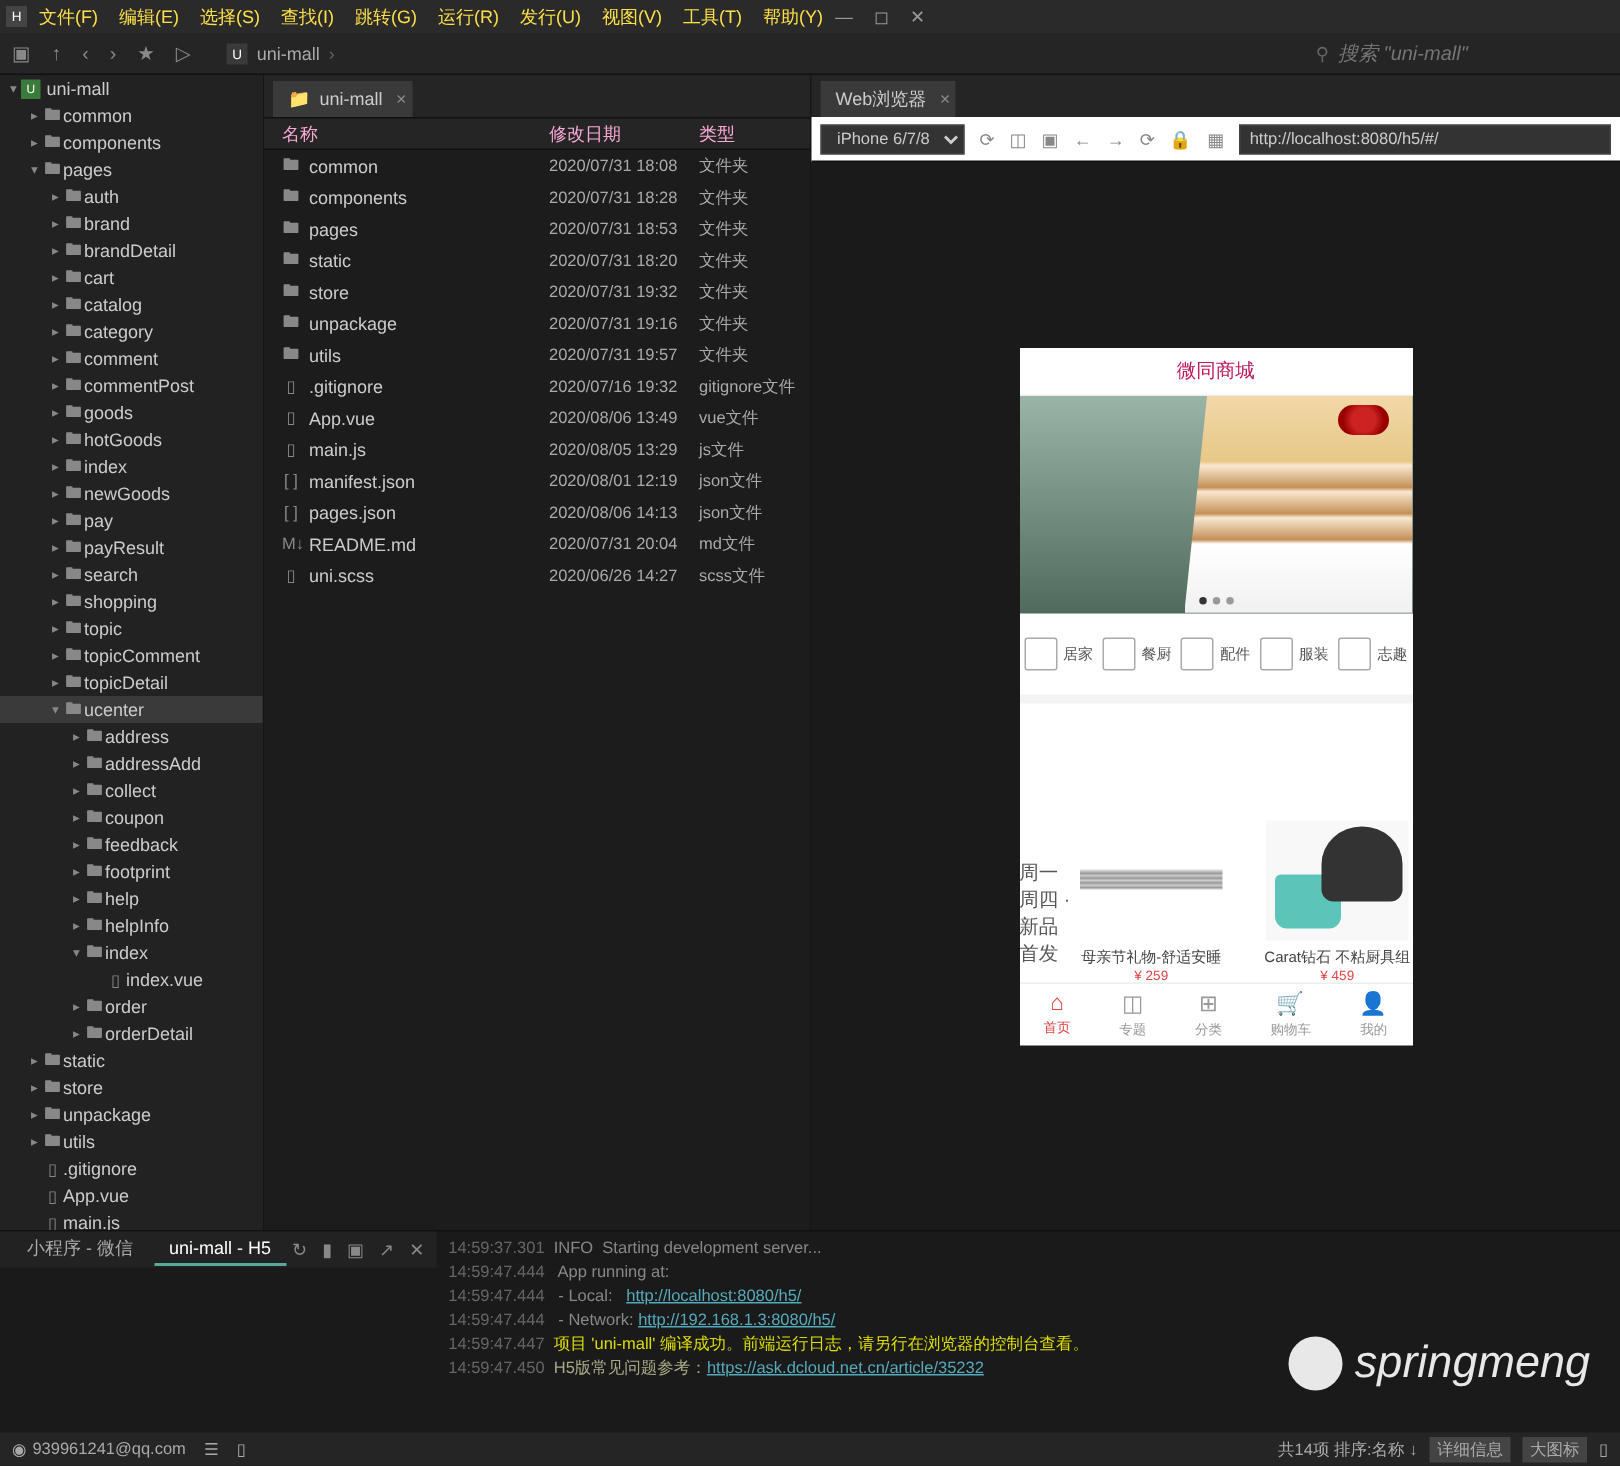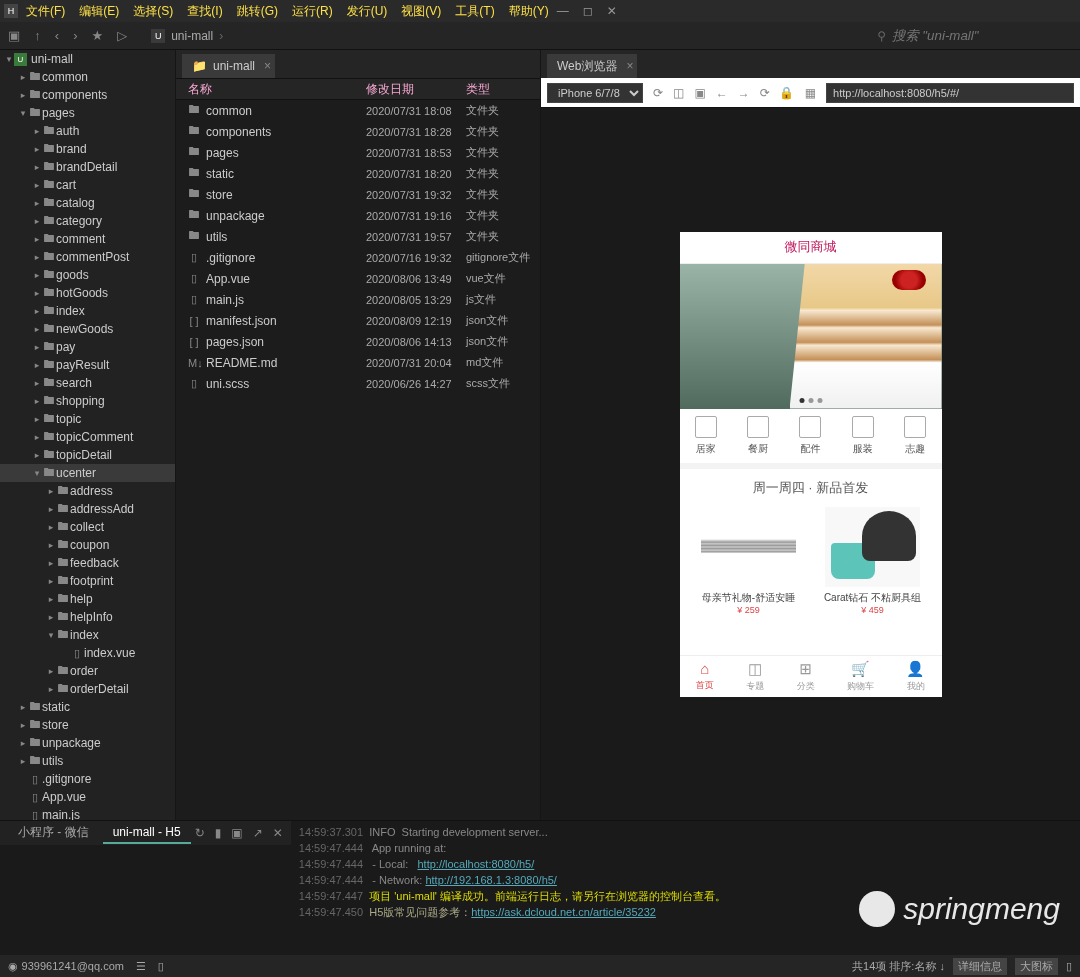--- a/index.html
+++ b/index.html
@@ -45,24 +45,24 @@
 .preview { flex: 1; display: flex; align-items: center; justify-content: center; background: #1a1a1a; }
 .phone { width: 262px; height: 465px; background: #fff; display: flex; flex-direction: column; overflow: hidden; }
 .phone-head { height: 32px; display: flex; align-items: center; justify-content: center; font-size: 13px; font-weight: 500; color: #be185d; border-bottom: 1px solid #eee; }
 .banner { height: 145px; background: linear-gradient(#9ab5a8,#506a5d); position: relative; }
 .cake { position: absolute; right: 0; top: 0; width: 58%; height: 100%; background: linear-gradient(#f2d8a8 0%,#e8c888 30%,#f8e8d0 32%,#c49058 42%,#f8e8d0 44%,#c49058 54%,#f8e8d0 56%,#c49058 66%,#ffffff 68%,#f0f0f0 100%); clip-path: polygon(10% 0,100% 0,100% 100%,0 100%); }
 .berry { position: absolute; right: 16px; top: 6px; width: 34px; height: 20px; background: radial-gradient(circle, #c22 40%, #900 70%); border-radius: 12px; }
 .dots { position: absolute; bottom: 6px; left: 50%; transform: translateX(-50%); display: flex; gap: 4px; }
 .dots span { width: 5px; height: 5px; border-radius: 50%; background: #999; }
 .dots span.on { background: #333; }
 .catrow { height: 60px; display: flex; justify-content: space-around; align-items: center; border-bottom: 6px solid #f3f3f3; }
-.cat { display: flex; flex-direction: column; align-items: center; gap: 4px; }
+.cat { display: flex; flex-direction: row; align-items: center; gap: 4px; }
 .cat .cic { width: 22px; height: 22px; border: 1px solid #aaa; border-radius: 2px; }
 .cat span { font-size: 10px; color: #555; }
-.newprod { flex: 1; display: flex; flex-direction: column; align-items: center; padding: 10px 0 0; }
+.newprod { flex: 1; display: flex; flex-direction: row; align-items: flex-end; padding: 10px 0 0; }
 .newprod h3 { font-size: 13px; color: #555; font-weight: normal; margin-bottom: 10px; }
 .prods { display: flex; gap: 24px; }
 .prod { width: 100px; display: flex; flex-direction: column; align-items: center; }
 .prod .pimg { width: 95px; height: 80px; background: #f8f8f8; position: relative; }
 .prod .p1 { background: linear-gradient(#fff 40%, #ccc 42%, #999 44%, #ccc 46%, #999 48%, #ccc 50%, #999 52%, #ccc 54%, #999 56%, #fff 58%); }
 .prod .p2::before { content:""; position:absolute; left:6px; bottom:8px; width:44px; height:36px; background:#5cc4b8; border-radius:4px 4px 8px 8px; }
 .prod .p2::after { content:""; position:absolute; right:4px; top:4px; width:54px; height:50px; background:#333; border-radius:50% 50% 8px 8px; }
 .prod .ptxt { font-size: 10px; color: #444; margin-top: 4px; white-space: nowrap; overflow: hidden; width: 100%; text-align: center; }
 .prod .pprice { font-size: 9px; color: #d44; }
 .tabbar2 { height: 42px; border-top: 1px solid #eee; display: flex; justify-content: space-around; align-items: center; }
@@ -439,21 +439,21 @@
             <span>main.js</span>
           </div>
           <div>2020/08/05 13:29</div>
           <div>js文件</div>
         </div>
         <div class="listrow">
           <div>
             <span class="fic">[ ]</span>
             <span>manifest.json</span>
           </div>
-          <div>2020/08/09 12:19</div>
+          <div>2020/08/01 12:19</div>
           <div>json文件</div>
         </div>
         <div class="listrow">
           <div>
             <span class="fic">[ ]</span>
             <span>pages.json</span>
           </div>
           <div>2020/08/06 14:13</div>
           <div>json文件</div>
         </div>

